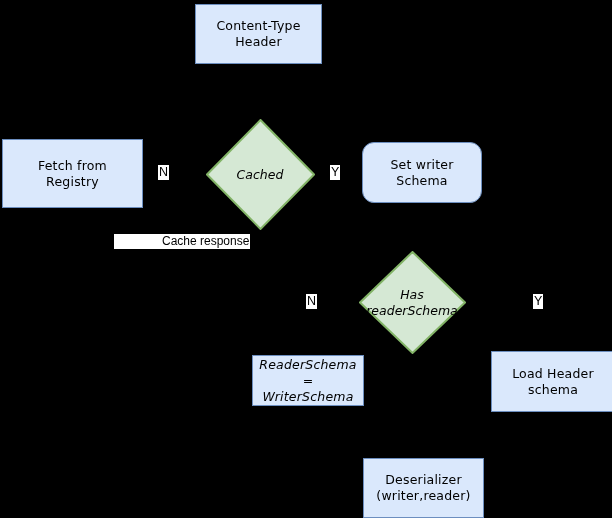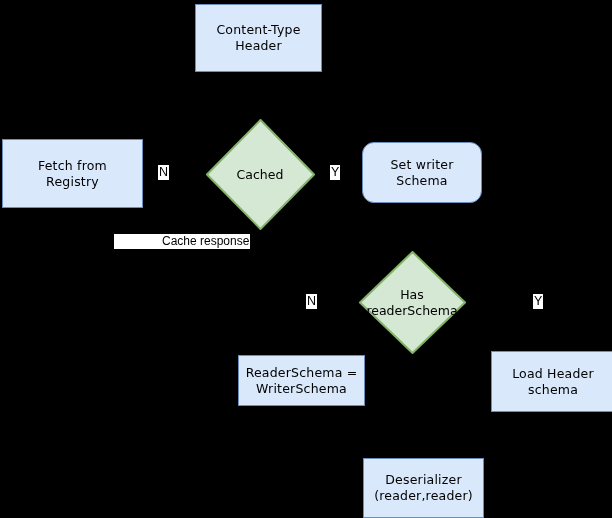--- a/index.html
+++ b/index.html
@@ -35,20 +35,21 @@
     white-space: pre-line;
     padding: 0 4px;
   }
 
   
   .node-diamond {
     position: absolute;
     display: flex;
     align-items: center;
     justify-content: flex-start;
+    font-style: italic;
   }
   .node-diamond .diamond-shape {
     position: absolute;
     left: 0;
     top: 0;
     width: 100%;
     height: 100%;
   }
   .node-diamond .node-label {
     position: relative;
@@ -75,21 +76,21 @@
   }
   .edge-label.plain {
     font-size: 12.5px;
   }
 </style>
 </head>
 <body>
 
 <div id="canvas">
 
-  <div class="node-box" style="left:195px; top:4px; width:127px; height:68px;justify-content:center;">
+  <div class="node-box" style="left:195px; top:4px; width:127px; height:60px;justify-content:center;">
     <span class="node-label">Content-Type
 Header</span>
   </div>
 
   <div class="node-box" style="left:2px; top:139px; width:141px; height:69px;">
     <span class="node-label">Fetch from
 Registry</span>
   </div>
 
   <div class="node-diamond" style="left:206px; top:119px; width:109px; height:111px;">
@@ -105,33 +106,33 @@
   </div>
 
   <div class="node-diamond" style="left:359px; top:251px; width:107px; height:103px;">
     <svg class="diamond-shape" viewBox="0 0 107 103" preserveAspectRatio="none">
       <polygon points="53.5,1 106,51.5 53.5,102 1,51.5" fill="#d5e8d4" stroke="#82b366" stroke-width="2"></polygon>
     </svg>
     <span class="node-label">Has
 readerSchema</span>
   </div>
 
-  <div class="node-box" style="left:238px; top:355px; width:127px; height:51px;">
+  <div class="node-box" style="left:252px; top:355px; width:112px; height:51px;font-style:italic;">
     <span class="node-label">ReaderSchema =
 WriterSchema</span>
   </div>
 
   <div class="node-box" style="left:491px; top:351px; width:124px; height:61px;">
     <span class="node-label">Load Header
 schema</span>
   </div>
 
   <div class="node-box" style="left:363px; top:458px; width:121px; height:60px;">
     <span class="node-label">Deserializer
-(reader,reader)</span>
+(writer,reader)</span>
   </div>
 
   <div class="edge-label plain" style="left:158px; top:165px;">
     <span>N</span>
   </div>
 
   <div class="edge-label plain" style="left:330px; top:165px;">
     <span>Y</span>
   </div>
 

